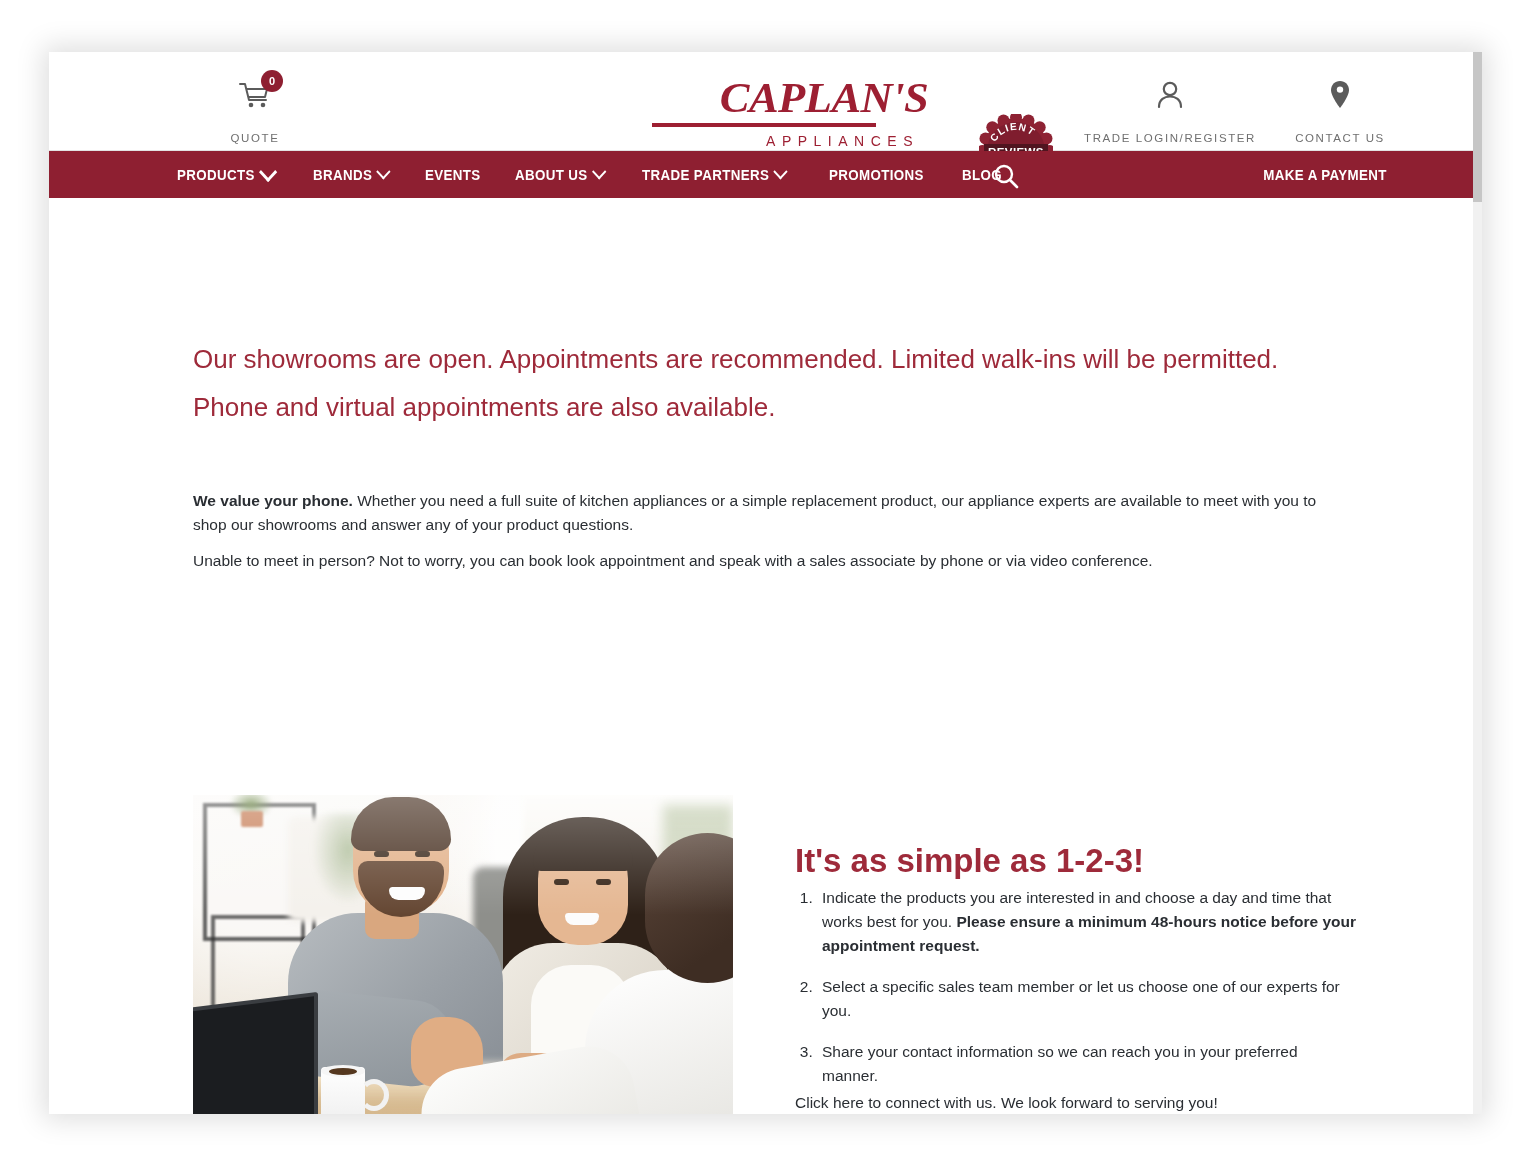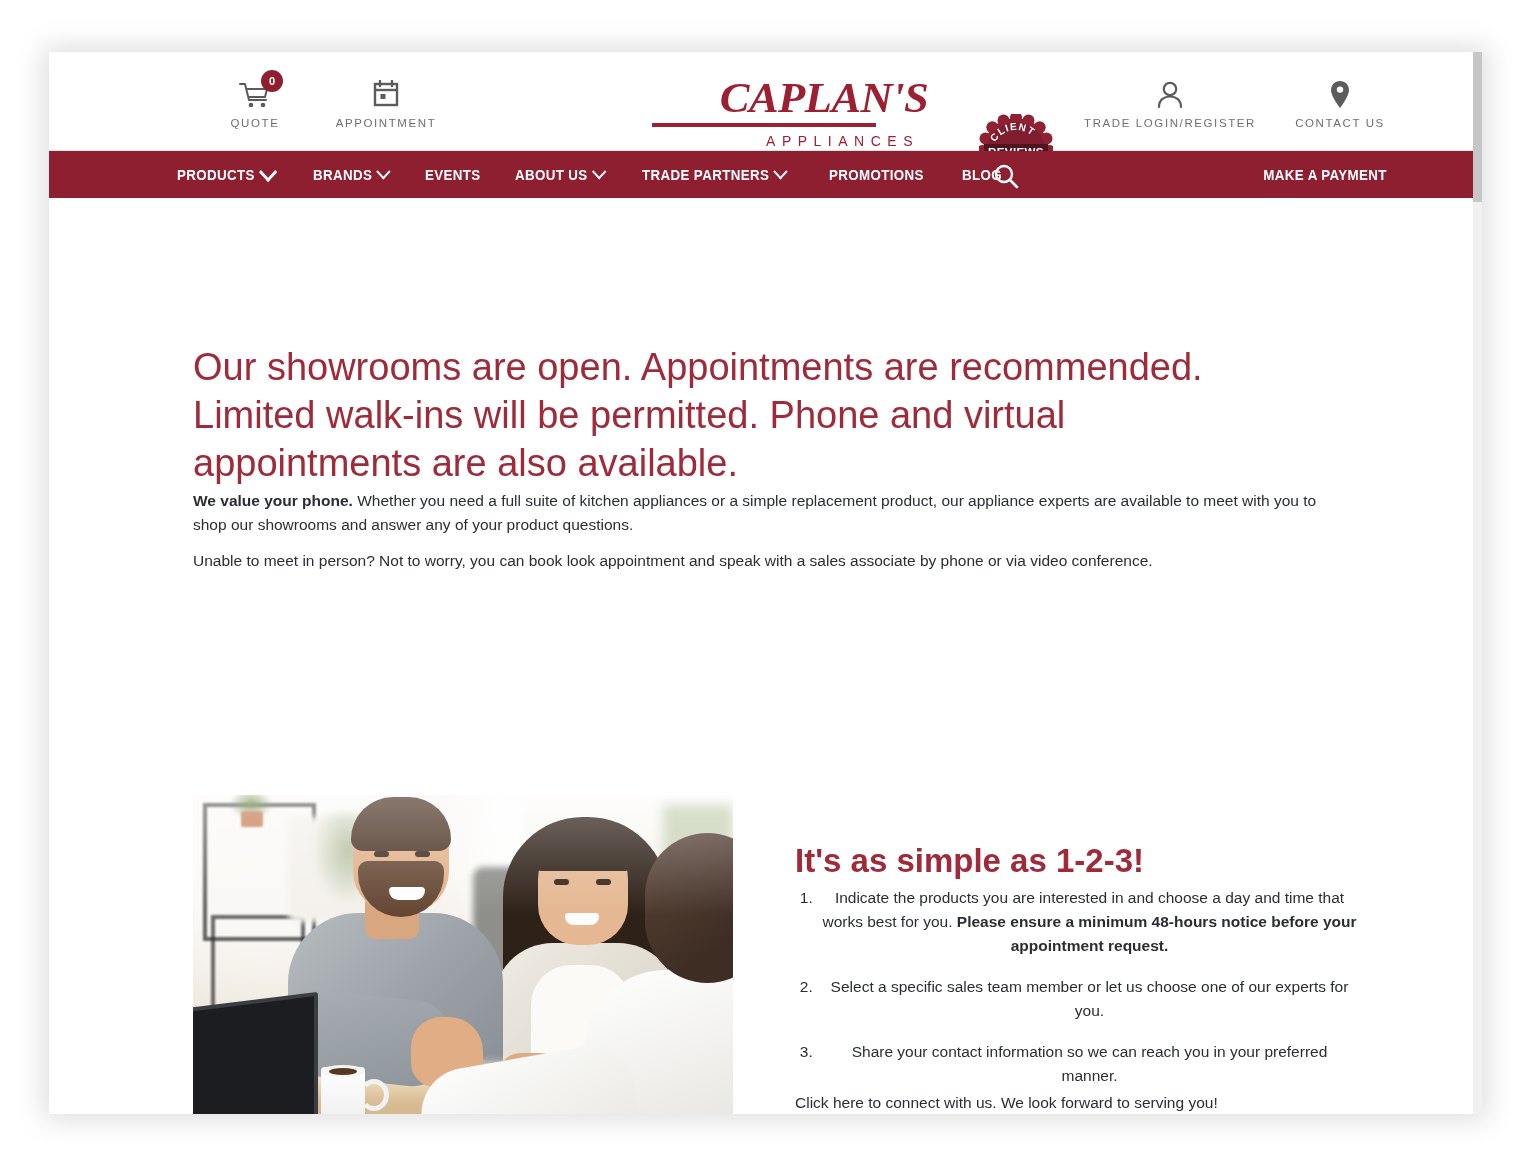--- a/index.html
+++ b/index.html
@@ -39,21 +39,21 @@
     text-align: center;
     color: #6b6b6b;
     text-decoration: none;
     cursor: pointer;
   }
   .util-label {
     display: block;
     font-size: 11.5px;
     letter-spacing: 1.6px;
     color: #6f6f6f;
-    margin-top: 7px;
+    margin-top: 22px;
     white-space: nowrap;
     font-family: "Liberation Sans", sans-serif;
   }
   .util-icon {
     display: block;
     height: 30px;
     position: relative;
   }
   .util-icon svg { display:block; margin: 0 auto; }
 
@@ -188,21 +188,21 @@
   }
 
   
   .content { position: relative; padding: 0; }
 
   #hero-heading {
     position: absolute;
     left: 144px;
     top: 120px;
     width: 1100px;
-    font-size: 38px;
+    font-size: 26px;
     font-weight: 300;
     line-height: 48px;
     color: #9e2a3a;
     letter-spacing: 0px;
     font-family: "Liberation Sans", sans-serif;
   }
 
   .body-para {
     position: absolute;
     left: 144px;
@@ -396,21 +396,21 @@
     position: absolute;
     left: 746px;
     top: 688px;
     width: 540px;
     margin: 0;
     padding-left: 22px;
     color: #2a2e33;
     font-size: 15.5px;
     line-height: 24px;
   }
-  #steps li { margin-bottom: 17px; padding-left: 5px; text-align: center; }
+  #steps li { margin-bottom: 17px; padding-left: 5px; }
   #steps li b { font-weight: bold; }
   #cta-text {
     position: absolute;
     left: 746px;
     top: 877px;
     width: 560px;
     font-size: 15.5px;
     line-height: 24px;
     color: #2a2e33;
   }
@@ -446,31 +446,20 @@
           <path d="M2 4 L7 4 L11 20 L28 20" fill="none" stroke="#5b5b5b" stroke-width="2" stroke-linecap="round" stroke-linejoin="round"></path>
           <path d="M9 9 L29 9 L27 17 L11 17" fill="none" stroke="#5b5b5b" stroke-width="2" stroke-linejoin="round"></path>
           <circle cx="13" cy="25" r="2.3" fill="#5b5b5b"></circle>
           <circle cx="25" cy="25" r="2.3" fill="#5b5b5b"></circle>
         </svg>
         <span class="cart-badge">0</span>
       </span>
       <span class="util-label">QUOTE</span>
     </a>
 
-    <a class="util-item" id="util-appointment">
-      <span class="util-icon">
-        <svg width="26" height="30" viewBox="0 0 26 30">
-          <rect x="2" y="4" width="22" height="21" fill="none" stroke="#5b5b5b" stroke-width="2.4"></rect>
-          <path d="M2 10 L24 10" stroke="#5b5b5b" stroke-width="2.4"></path>
-          <path d="M7 1 L7 6 M19 1 L19 6" stroke="#5b5b5b" stroke-width="2.4" stroke-linecap="round"></path>
-          <rect x="7.5" y="14" width="5" height="5" fill="#5b5b5b"></rect>
-        </svg>
-      </span>
-      <span class="util-label">APPOINTMENT</span>
-    </a>
 
     <a class="util-item" id="util-trade">
       <span class="util-icon">
         <svg width="30" height="30" viewBox="0 0 30 30">
           <circle cx="15" cy="9" r="6.2" fill="none" stroke="#5b5b5b" stroke-width="2.2"></circle>
           <path d="M4 27 C4 19.5 9.5 16.5 15 16.5 C20.5 16.5 26 19.5 26 27" fill="none" stroke="#5b5b5b" stroke-width="2.2" stroke-linecap="round"></path>
         </svg>
       </span>
       <span class="util-label">TRADE LOGIN/REGISTER</span>
     </a>

